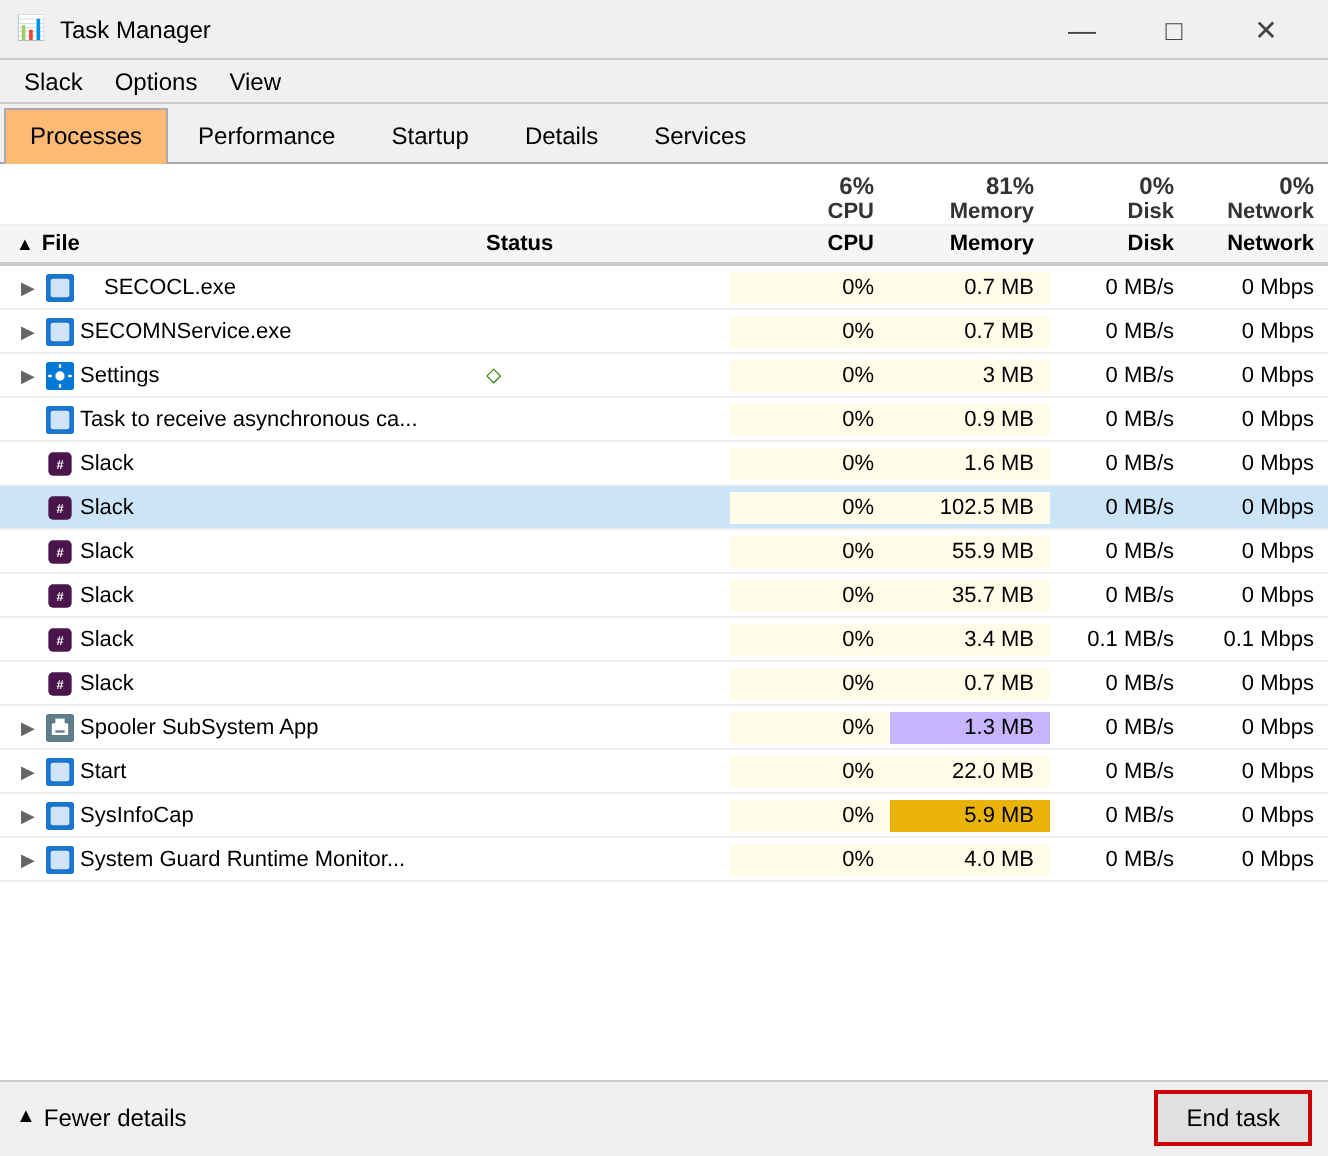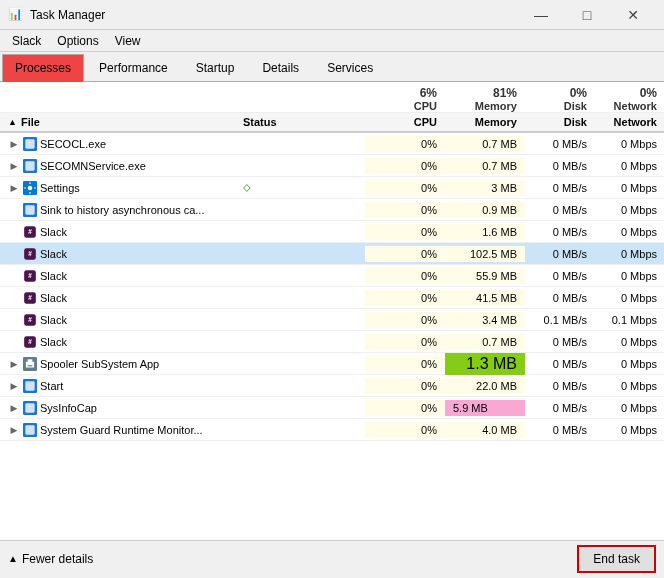--- a/index.html
+++ b/index.html
@@ -73,21 +73,21 @@
       padding: 6px 12px;
       cursor: pointer;
       font-size: 12px;
       border: 1px solid transparent;
       border-bottom: none;
       margin-right: 2px;
       background: transparent;
       color: #000;
     }
     .tab.active {
-      background: #ef4444;
+      background: #fdba74;
       border-color: #aaa;
       border-bottom-color: #fff;
       margin-bottom: -1px;
       z-index: 1;
       text-align: center;
     }
     .main-content {
       background: #fff;
       display: flex;
       flex-direction: column;
@@ -212,21 +212,21 @@
   </div>
 
   <div class="process-table" id="process-table-body">
   <div class="process-row" style="display: grid; grid-template-columns: 235px 130px 80px 80px 70px 70px; border-bottom: 1px solid rgb(240, 240, 240); align-items: center; height: 22px; cursor: pointer;">
     <div class="process-cell name-cell" style="display:flex; align-items:center; gap:3px; padding:2px 8px; font-size:11px; white-space:nowrap; overflow:hidden; text-overflow:ellipsis;">
       <span style="width:12px;height:12px;display:inline-flex;align-items:center;justify-content:center;cursor:pointer;color:#666;font-size:9px;">▶</span>
       <span style="width:14px;height:14px;"><svg width="14" height="14" viewBox="0 0 24 24" fill="none">
       <rect width="24" height="24" rx="2" fill="#1976d2"></rect>
       <rect x="4" y="4" width="16" height="16" rx="2" fill="white" opacity="0.8"></rect>
     </svg></span>
-      <span style="font-size:11px;">SECOCL.exe</span>
+      <span style="font-size:11px;margin-left:12px;">SECOCL.exe</span>
     </div>
         <div class="process-cell" style="padding:2px 8px; font-size:11px; text-align:left; color:#2a8000;"></div>
         <div class="process-cell" style="padding:2px 8px; font-size:11px; text-align:right; background:#fffde7;">0%</div>
         <div class="process-cell" style="padding:2px 8px; font-size:11px; text-align:right; background:#fffde7;">0.7 MB</div>
         <div class="process-cell" style="padding:2px 8px; font-size:11px; text-align:right;">0 MB/s</div>
         <div class="process-cell" style="padding:2px 8px; font-size:11px; text-align:right;">0 Mbps</div>
       </div>
       <div class="process-row" style="display: grid; grid-template-columns: 235px 130px 80px 80px 70px 70px; border-bottom: 1px solid rgb(240, 240, 240); align-items: center; height: 22px; cursor: pointer;">
     <div class="process-cell name-cell" style="display:flex; align-items:center; gap:3px; padding:2px 8px; font-size:11px; white-space:nowrap; overflow:hidden; text-overflow:ellipsis;">
       <span style="width:12px;height:12px;display:inline-flex;align-items:center;justify-content:center;cursor:pointer;color:#666;font-size:9px;">▶</span>
@@ -258,21 +258,21 @@
         <div class="process-cell" style="padding:2px 8px; font-size:11px; text-align:right;">0 MB/s</div>
         <div class="process-cell" style="padding:2px 8px; font-size:11px; text-align:right;">0 Mbps</div>
       </div>
       <div class="process-row" style="display: grid; grid-template-columns: 235px 130px 80px 80px 70px 70px; border-bottom: 1px solid rgb(240, 240, 240); align-items: center; height: 22px; cursor: pointer;">
     <div class="process-cell name-cell" style="display:flex; align-items:center; gap:3px; padding:2px 8px; font-size:11px; white-space:nowrap; overflow:hidden; text-overflow:ellipsis;">
       <span style="width:12px;display:inline-block;"></span>
       <span style="width:14px;height:14px;"><svg width="14" height="14" viewBox="0 0 24 24" fill="none">
       <rect width="24" height="24" rx="2" fill="#1976d2"></rect>
       <rect x="4" y="4" width="16" height="16" rx="2" fill="white" opacity="0.8"></rect>
     </svg></span>
-      <span style="font-size:11px;">Sink to history asynchronous ca...</span>
+      <span style="font-size:11px;">Task to receive asynchronous ca...</span>
     </div>
         <div class="process-cell" style="padding:2px 8px; font-size:11px; text-align:left; color:#2a8000;"></div>
         <div class="process-cell" style="padding:2px 8px; font-size:11px; text-align:right; background:#fffde7;">0%</div>
         <div class="process-cell" style="padding:2px 8px; font-size:11px; text-align:right; background:#fffde7;">0.9 MB</div>
         <div class="process-cell" style="padding:2px 8px; font-size:11px; text-align:right;">0 MB/s</div>
         <div class="process-cell" style="padding:2px 8px; font-size:11px; text-align:right;">0 Mbps</div>
       </div>
       <div class="process-row" style="display: grid; grid-template-columns: 235px 130px 80px 80px 70px 70px; border-bottom: 1px solid rgb(240, 240, 240); align-items: center; height: 22px; cursor: pointer;">
     <div class="process-cell name-cell" style="display:flex; align-items:center; gap:3px; padding:2px 8px; font-size:11px; white-space:nowrap; overflow:hidden; text-overflow:ellipsis;">
       <span style="width:12px;display:inline-block;"></span>
@@ -322,21 +322,21 @@
     <div class="process-cell name-cell" style="display:flex; align-items:center; gap:3px; padding:2px 8px; font-size:11px; white-space:nowrap; overflow:hidden; text-overflow:ellipsis;">
       <span style="width:12px;display:inline-block;"></span>
       <span style="width:14px;height:14px;"><svg width="14" height="14" viewBox="0 0 24 24" fill="none">
       <rect x="2" y="2" width="20" height="20" rx="4" fill="#4A154B"></rect>
       <text x="12" y="16" text-anchor="middle" font-size="11" fill="white" font-weight="bold">#</text>
     </svg></span>
       <span style="font-size:11px;">Slack</span>
     </div>
         <div class="process-cell" style="padding:2px 8px; font-size:11px; text-align:left; color:#2a8000;"></div>
         <div class="process-cell" style="padding:2px 8px; font-size:11px; text-align:right; background:#fffde7;">0%</div>
-        <div class="process-cell" style="padding:2px 8px; font-size:11px; text-align:right; background:#fffde7;">41.5 MB</div>
+        <div class="process-cell" style="padding:2px 8px; font-size:11px; text-align:right; background:#fffde7;">35.7 MB</div>
         <div class="process-cell" style="padding:2px 8px; font-size:11px; text-align:right;">0 MB/s</div>
         <div class="process-cell" style="padding:2px 8px; font-size:11px; text-align:right;">0 Mbps</div>
       </div>
       <div class="process-row" style="display: grid; grid-template-columns: 235px 130px 80px 80px 70px 70px; border-bottom: 1px solid rgb(240, 240, 240); align-items: center; height: 22px; cursor: pointer;">
     <div class="process-cell name-cell" style="display:flex; align-items:center; gap:3px; padding:2px 8px; font-size:11px; white-space:nowrap; overflow:hidden; text-overflow:ellipsis;">
       <span style="width:12px;display:inline-block;"></span>
       <span style="width:14px;height:14px;"><svg width="14" height="14" viewBox="0 0 24 24" fill="none">
       <rect x="2" y="2" width="20" height="20" rx="4" fill="#4A154B"></rect>
       <text x="12" y="16" text-anchor="middle" font-size="11" fill="white" font-weight="bold">#</text>
     </svg></span>
@@ -369,21 +369,21 @@
       <span style="width:14px;height:14px;"><svg width="14" height="14" viewBox="0 0 24 24" fill="none">
       <rect width="24" height="24" rx="2" fill="#607d8b"></rect>
       <rect x="5" y="8" width="14" height="10" rx="1" fill="white"></rect>
       <rect x="8" y="4" width="8" height="5" fill="white"></rect>
       <rect x="8" y="14" width="8" height="2" fill="#607d8b"></rect>
     </svg></span>
       <span style="font-size:11px;">Spooler SubSystem App</span>
     </div>
         <div class="process-cell" style="padding:2px 8px; font-size:11px; text-align:left; color:#2a8000;"></div>
         <div class="process-cell" style="padding:2px 8px; font-size:11px; text-align:right; background:#fffde7;">0%</div>
-        <div class="process-cell" style="padding:2px 8px; font-size:16px; text-align:right; background:#84cc16;">1.3 MB</div>
+        <div class="process-cell" style="padding:2px 8px; font-size:11px; text-align:right; background:#c4b5fd;">1.3 MB</div>
         <div class="process-cell" style="padding:2px 8px; font-size:11px; text-align:right;">0 MB/s</div>
         <div class="process-cell" style="padding:2px 8px; font-size:11px; text-align:right;">0 Mbps</div>
       </div>
       <div class="process-row" style="display: grid; grid-template-columns: 235px 130px 80px 80px 70px 70px; border-bottom: 1px solid rgb(240, 240, 240); align-items: center; height: 22px; cursor: pointer;">
     <div class="process-cell name-cell" style="display:flex; align-items:center; gap:3px; padding:2px 8px; font-size:11px; white-space:nowrap; overflow:hidden; text-overflow:ellipsis;">
       <span style="width:12px;height:12px;display:inline-flex;align-items:center;justify-content:center;cursor:pointer;color:#666;font-size:9px;">▶</span>
       <span style="width:14px;height:14px;"><svg width="14" height="14" viewBox="0 0 24 24" fill="none">
       <rect width="24" height="24" rx="2" fill="#1976d2"></rect>
       <rect x="4" y="4" width="16" height="16" rx="2" fill="white" opacity="0.8"></rect>
     </svg></span>
@@ -399,21 +399,21 @@
     <div class="process-cell name-cell" style="display:flex; align-items:center; gap:3px; padding:2px 8px; font-size:11px; white-space:nowrap; overflow:hidden; text-overflow:ellipsis;">
       <span style="width:12px;height:12px;display:inline-flex;align-items:center;justify-content:center;cursor:pointer;color:#666;font-size:9px;">▶</span>
       <span style="width:14px;height:14px;"><svg width="14" height="14" viewBox="0 0 24 24" fill="none">
       <rect width="24" height="24" rx="2" fill="#1976d2"></rect>
       <rect x="4" y="4" width="16" height="16" rx="2" fill="white" opacity="0.8"></rect>
     </svg></span>
       <span style="font-size:11px;">SysInfoCap</span>
     </div>
         <div class="process-cell" style="padding:2px 8px; font-size:11px; text-align:left; color:#2a8000;"></div>
         <div class="process-cell" style="padding:2px 8px; font-size:11px; text-align:right; background:#fffde7;">0%</div>
-        <div class="process-cell" style="padding:2px 8px; font-size:11px; text-align:left; background:#f9a8d4;">5.9 MB</div>
+        <div class="process-cell" style="padding:2px 8px; font-size:11px; text-align:right; background:#eab308;">5.9 MB</div>
         <div class="process-cell" style="padding:2px 8px; font-size:11px; text-align:right;">0 MB/s</div>
         <div class="process-cell" style="padding:2px 8px; font-size:11px; text-align:right;">0 Mbps</div>
       </div>
       <div class="process-row" style="display: grid; grid-template-columns: 235px 130px 80px 80px 70px 70px; border-bottom: 1px solid rgb(240, 240, 240); align-items: center; height: 22px; cursor: pointer;">
     <div class="process-cell name-cell" style="display:flex; align-items:center; gap:3px; padding:2px 8px; font-size:11px; white-space:nowrap; overflow:hidden; text-overflow:ellipsis;">
       <span style="width:12px;height:12px;display:inline-flex;align-items:center;justify-content:center;cursor:pointer;color:#666;font-size:9px;">▶</span>
       <span style="width:14px;height:14px;"><svg width="14" height="14" viewBox="0 0 24 24" fill="none">
       <rect width="24" height="24" rx="2" fill="#1976d2"></rect>
       <rect x="4" y="4" width="16" height="16" rx="2" fill="white" opacity="0.8"></rect>
     </svg></span>

